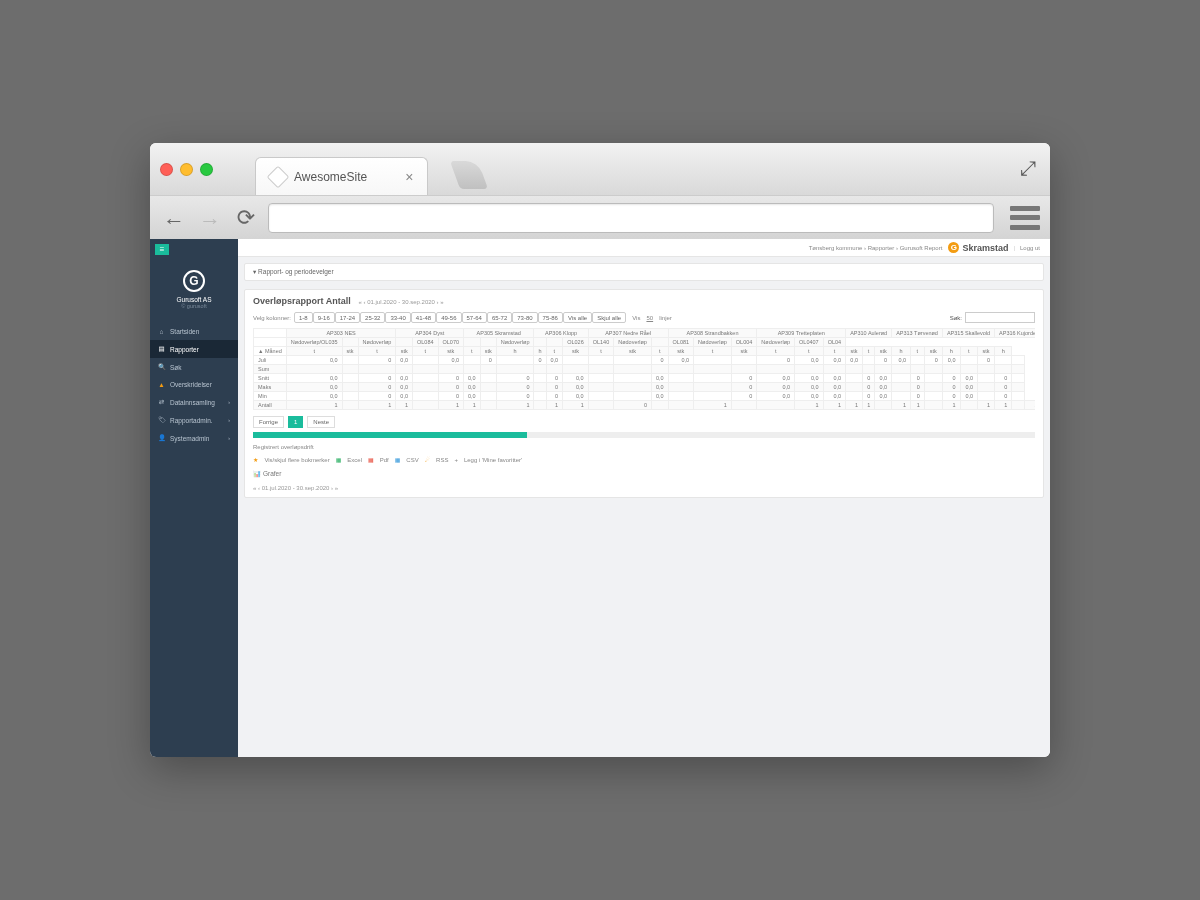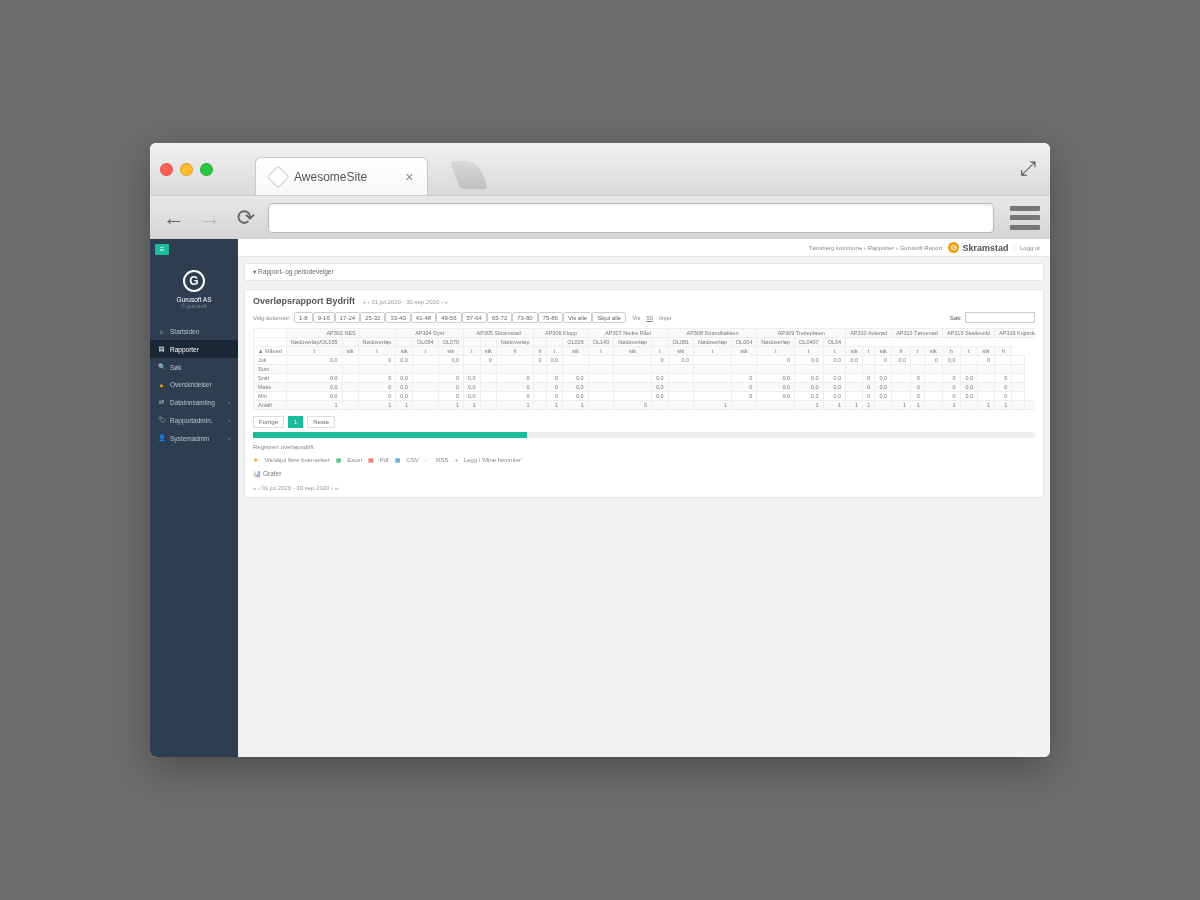--- a/index.html
+++ b/index.html
@@ -156,21 +156,21 @@
         <a style="color:#888;">Logg ut</a>
       </div>
 
       <div class="content">
         <div class="panel">
           <span>▾ </span>
           <span>Rapport- og periodevelger</span>
         </div>
 
         <div class="report-head">
-          <span class="report-title">Overløpsrapport Bydrift</span>
+          <span class="report-title">Overløpsrapport Antall</span>
           <span class="date-nav">
             « ‹ <span>01.jul.2020 - 30.sep.2020</span> › »
           </span>
 
           <div class="controls">
             <span style="font-size:6px;color:#888;">Velg kolonner:</span>
             <span id="colbtns"><button class="btn-sm">1-8</button><button class="btn-sm">9-16</button><button class="btn-sm">17-24</button><button class="btn-sm">25-32</button><button class="btn-sm">33-40</button><button class="btn-sm">41-48</button><button class="btn-sm">49-56</button><button class="btn-sm">57-64</button><button class="btn-sm">65-72</button><button class="btn-sm">73-80</button><button class="btn-sm">75-86</button><button class="btn-sm">Vis alle</button><button class="btn-sm">Skjul alle</button></span>
             <span class="vis">Vis</span>
             <span class="vis" style="text-decoration:underline;">50</span>
             <span class="vis">linjer</span>

